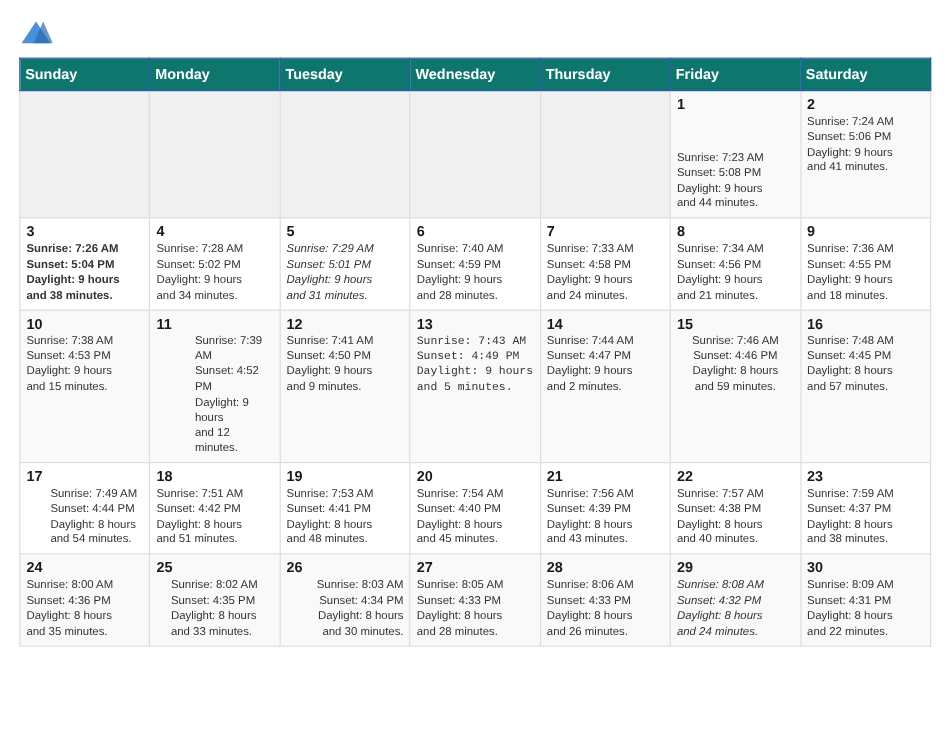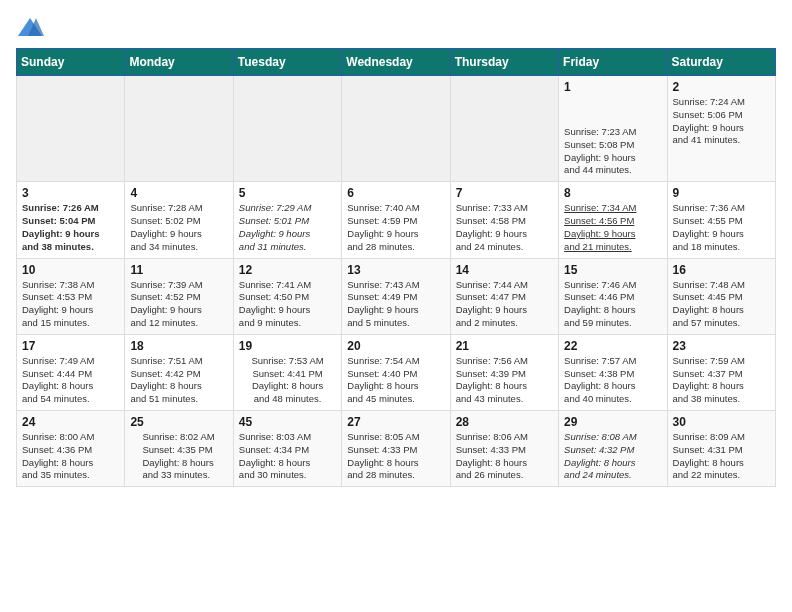--- a/index.html
+++ b/index.html
@@ -179,21 +179,21 @@
         </td>
         <td>
           <span class="day-num">7</span>
           <div class="day-info" style="white-space: pre-line;">Sunrise: 7:33 AM
 Sunset: 4:58 PM
 Daylight: 9 hours
 and 24 minutes.</div>
         </td>
         <td>
           <span class="day-num">8</span>
-          <div class="day-info" style="white-space: pre-line; text-decoration: underline;">Sunrise: 7:34 AM
+          <div class="day-info" style="white-space: pre-line;">Sunrise: 7:34 AM
 Sunset: 4:56 PM
 Daylight: 9 hours
 and 21 minutes.</div>
         </td>
         <td>
           <span class="day-num">9</span>
           <div class="day-info" style="white-space: pre-line;">Sunrise: 7:36 AM
 Sunset: 4:55 PM
 Daylight: 9 hours
 and 18 minutes.</div>
@@ -202,79 +202,79 @@
       <tr>
         <td>
           <span class="day-num">10</span>
           <div class="day-info" style="white-space: pre-line;">Sunrise: 7:38 AM
 Sunset: 4:53 PM
 Daylight: 9 hours
 and 15 minutes.</div>
         </td>
         <td>
           <span class="day-num">11</span>
-          <div class="day-info" style="white-space: pre-line;">Sunrise: 7:39 AM
+          <div class="day-info" style="white-space: pre-line; margin-left: 32px;">Sunrise: 7:39 AM
 Sunset: 4:52 PM
 Daylight: 9 hours
 and 12 minutes.</div>
         </td>
         <td>
           <span class="day-num">12</span>
           <div class="day-info" style="white-space: pre-line;">Sunrise: 7:41 AM
 Sunset: 4:50 PM
 Daylight: 9 hours
 and 9 minutes.</div>
         </td>
         <td>
           <span class="day-num">13</span>
-          <div class="day-info" style="white-space: pre-line;">Sunrise: 7:43 AM
+          <div class="day-info" style="white-space: pre-line; font-family: Liberation Mono, monospace;">Sunrise: 7:43 AM
 Sunset: 4:49 PM
 Daylight: 9 hours
 and 5 minutes.</div>
         </td>
         <td>
           <span class="day-num">14</span>
           <div class="day-info" style="white-space: pre-line;">Sunrise: 7:44 AM
 Sunset: 4:47 PM
 Daylight: 9 hours
 and 2 minutes.</div>
         </td>
         <td>
           <span class="day-num">15</span>
-          <div class="day-info" style="white-space: pre-line;">Sunrise: 7:46 AM
+          <div class="day-info" style="white-space: pre-line; text-align: center;">Sunrise: 7:46 AM
 Sunset: 4:46 PM
 Daylight: 8 hours
 and 59 minutes.</div>
         </td>
         <td>
           <span class="day-num">16</span>
           <div class="day-info" style="white-space: pre-line;">Sunrise: 7:48 AM
 Sunset: 4:45 PM
 Daylight: 8 hours
 and 57 minutes.</div>
         </td>
       </tr>
       <tr>
         <td>
           <span class="day-num">17</span>
-          <div class="day-info" style="white-space: pre-line;">Sunrise: 7:49 AM
+          <div class="day-info" style="white-space: pre-line; margin-left: 20px;">Sunrise: 7:49 AM
 Sunset: 4:44 PM
 Daylight: 8 hours
 and 54 minutes.</div>
         </td>
         <td>
           <span class="day-num">18</span>
           <div class="day-info" style="white-space: pre-line;">Sunrise: 7:51 AM
 Sunset: 4:42 PM
 Daylight: 8 hours
 and 51 minutes.</div>
         </td>
         <td>
           <span class="day-num">19</span>
-          <div class="day-info" style="white-space: pre-line; text-align: center;">Sunrise: 7:53 AM
+          <div class="day-info" style="white-space: pre-line;">Sunrise: 7:53 AM
 Sunset: 4:41 PM
 Daylight: 8 hours
 and 48 minutes.</div>
         </td>
         <td>
           <span class="day-num">20</span>
           <div class="day-info" style="white-space: pre-line;">Sunrise: 7:54 AM
 Sunset: 4:40 PM
 Daylight: 8 hours
 and 45 minutes.</div>
@@ -310,22 +310,22 @@
 and 35 minutes.</div>
         </td>
         <td>
           <span class="day-num">25</span>
           <div class="day-info" style="white-space: pre-line; margin-left: 12px;">Sunrise: 8:02 AM
 Sunset: 4:35 PM
 Daylight: 8 hours
 and 33 minutes.</div>
         </td>
         <td>
-          <span class="day-num">45</span>
-          <div class="day-info" style="white-space: pre-line;">Sunrise: 8:03 AM
+          <span class="day-num">26</span>
+          <div class="day-info" style="white-space: pre-line; text-align: right;">Sunrise: 8:03 AM
 Sunset: 4:34 PM
 Daylight: 8 hours
 and 30 minutes.</div>
         </td>
         <td>
           <span class="day-num">27</span>
           <div class="day-info" style="white-space: pre-line;">Sunrise: 8:05 AM
 Sunset: 4:33 PM
 Daylight: 8 hours
 and 28 minutes.</div>

